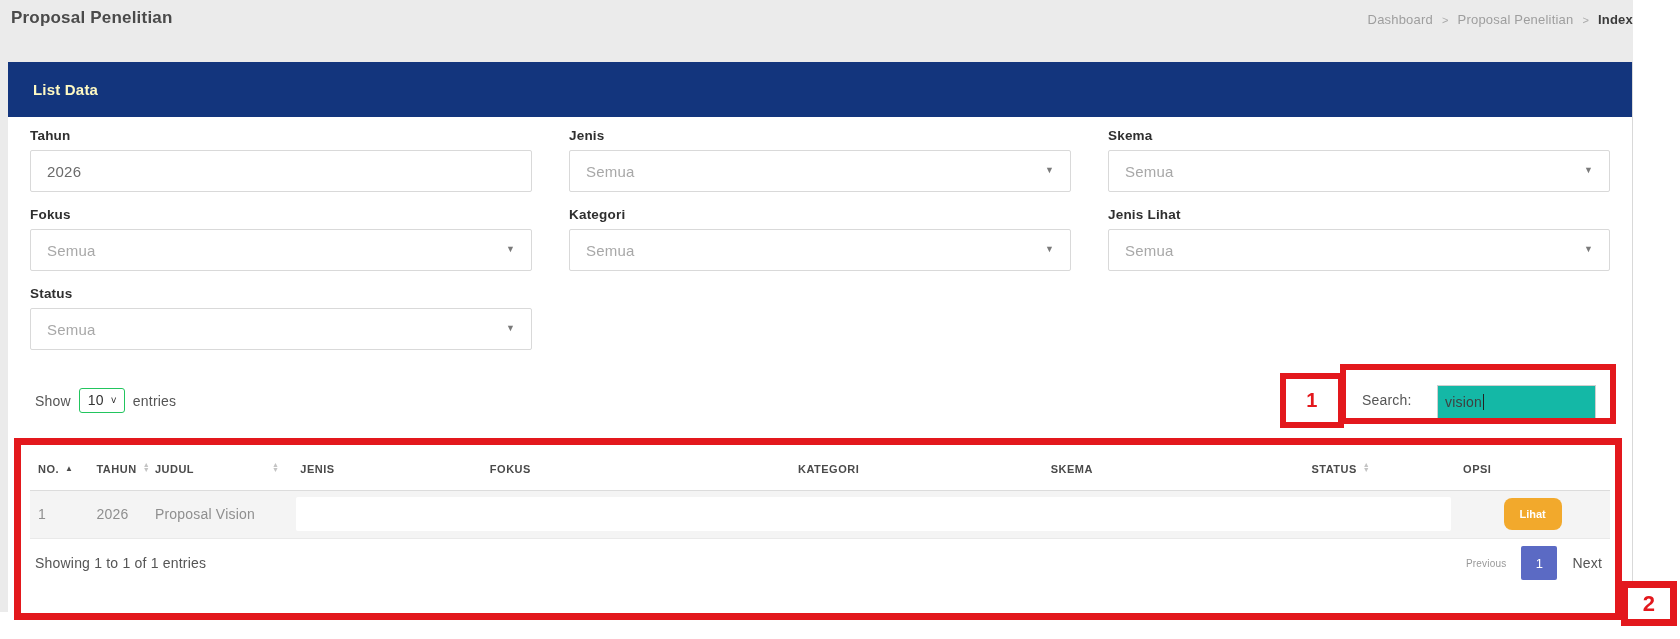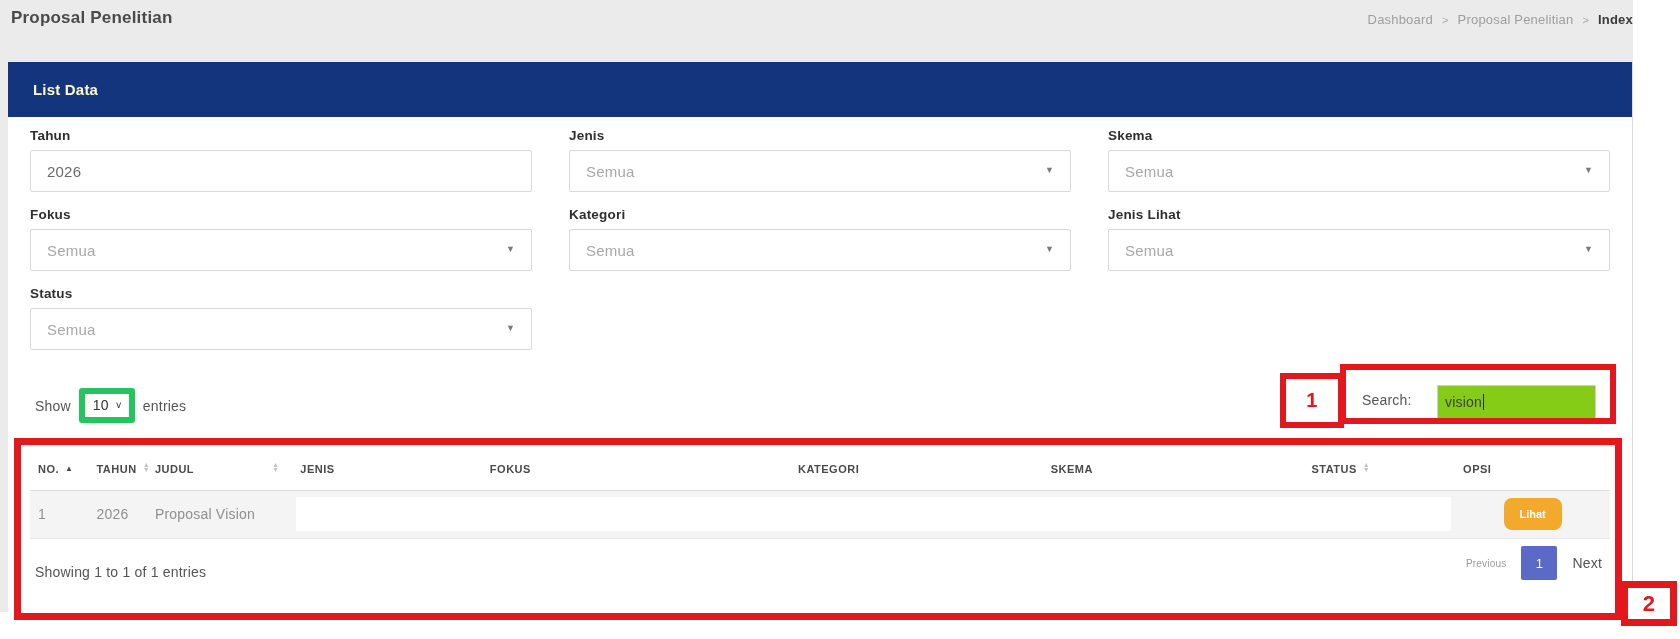--- a/index.html
+++ b/index.html
@@ -26,46 +26,46 @@
   .filters { position:absolute; left:30px; top:128px; width:1580px; display:grid;
              grid-template-columns:repeat(3, 1fr); column-gap:37px; row-gap:15px; }
   .field label { display:block; font-size:13.5px; font-weight:700; color:#2f2f2f; margin-bottom:7px; }
   .control { position:relative; height:42px; border:1px solid #d9d9d9; border-radius:2px; background:#fff;
              display:flex; align-items:center; padding:0 16px; font-size:15px; color:#a8a8a8; }
   .control.select::after { content:"▼"; position:absolute; right:16px; top:14px; font-size:9px; color:#7a7a7a; }
   input.text-input { width:100%; height:100%; border:none; outline:none; font-family:inherit;
                      font-size:15px; color:#6b6b6b; letter-spacing:.2px; background:transparent; }
 
   .show-group { position:absolute; left:35px; top:388px; font-size:14px; color:#555; display:flex; align-items:center; }
-  .length-select { display:inline-flex; align-items:center; border:6px solid #22c55e; border-radius:3px;
+  .length-select { display:inline-flex; align-items:center; border:1px solid #22c55e; border-radius:3px;
                    padding:3px 7px 4px 8px; margin:0 8px; font-size:14px; color:#333; background:#fff; cursor:pointer; }
   .length-select .chev { font-size:10px; margin-left:7px; color:#222; }
 
   .search-group { position:absolute; left:1362px; top:392px; font-size:14px; color:#555; }
   .search-box { position:absolute; left:75px; top:-7px; width:159px; height:34px; border:1px solid #cfcfcf;
-                background:#84cc16; display:flex; align-items:center; padding-left:7px; font-size:14px; color:#3f3f3f; }
+                background:#14b8a6; display:flex; align-items:center; padding-left:7px; font-size:14px; color:#3f3f3f; }
   .caret-bar { display:inline-block; width:1px; height:16px; background:#222; margin-left:1px; }
 
   table.grid { position:absolute; left:30px; top:448px; width:1580px; border-collapse:collapse; table-layout:fixed; }
   table.grid th { height:42px; text-align:left; vertical-align:middle; font-size:11px; font-weight:700;
                   color:#4a4a4a; letter-spacing:.5px; padding:0 8px; border-bottom:1px solid #dcdcdc;
                   cursor:pointer; white-space:nowrap; }
   .sort-asc { color:#4a4a4a; font-size:8px; margin-left:6px; vertical-align:2px; }
   .sort-both { display:inline-block; margin-left:6px; font-size:7px; line-height:5px; color:#c4c4c4;
                vertical-align:1px; text-align:center; }
   .sort-both span { display:block; }
   table.grid td { height:48px; vertical-align:middle; font-size:14px; color:#8f8f8f; padding:0 8px;
                   background:#f4f4f4; border-bottom:1px solid #e9e9e9; }
   td.cell-no { background:#ececec; }
   .empty-span-box { height:34px; background:#ffffff; border-radius:2px; margin:0 2px; }
   .btn-lihat { display:block; margin:0 auto; width:58px; height:32px; background:#f2a92c; border:none;
                border-radius:8px; color:#ffffff; font-size:11px; font-weight:700; font-family:inherit; cursor:pointer; }
 
   .table-footer { position:absolute; left:30px; top:546px; width:1580px; display:flex;
-                  justify-content:space-between; align-items:flex-end; padding-right:8px; }
+                  justify-content:space-between; align-items:center; padding-right:8px; }
   .info-text { font-size:14px; color:#555; padding-left:5px; }
   .pagination { display:flex; align-items:center; }
   .page-prev { color:#999; font-size:10px; cursor:pointer; }
   .page-next { color:#555; font-size:14px; cursor:pointer; }
   .page-num { width:36px; height:34px; background:#5b6ac4; color:#fff; font-size:13px; border-radius:2px;
               display:flex; align-items:center; justify-content:center; margin:0 15px; cursor:pointer; }
 
   .anno { position:absolute; border:6px solid #e3181d; z-index:50; }
   .anno-badge { position:absolute; border:6px solid #e3181d; background:#fff; z-index:51; color:#e3181d;
                 font-weight:700; display:flex; align-items:center; justify-content:center; }

